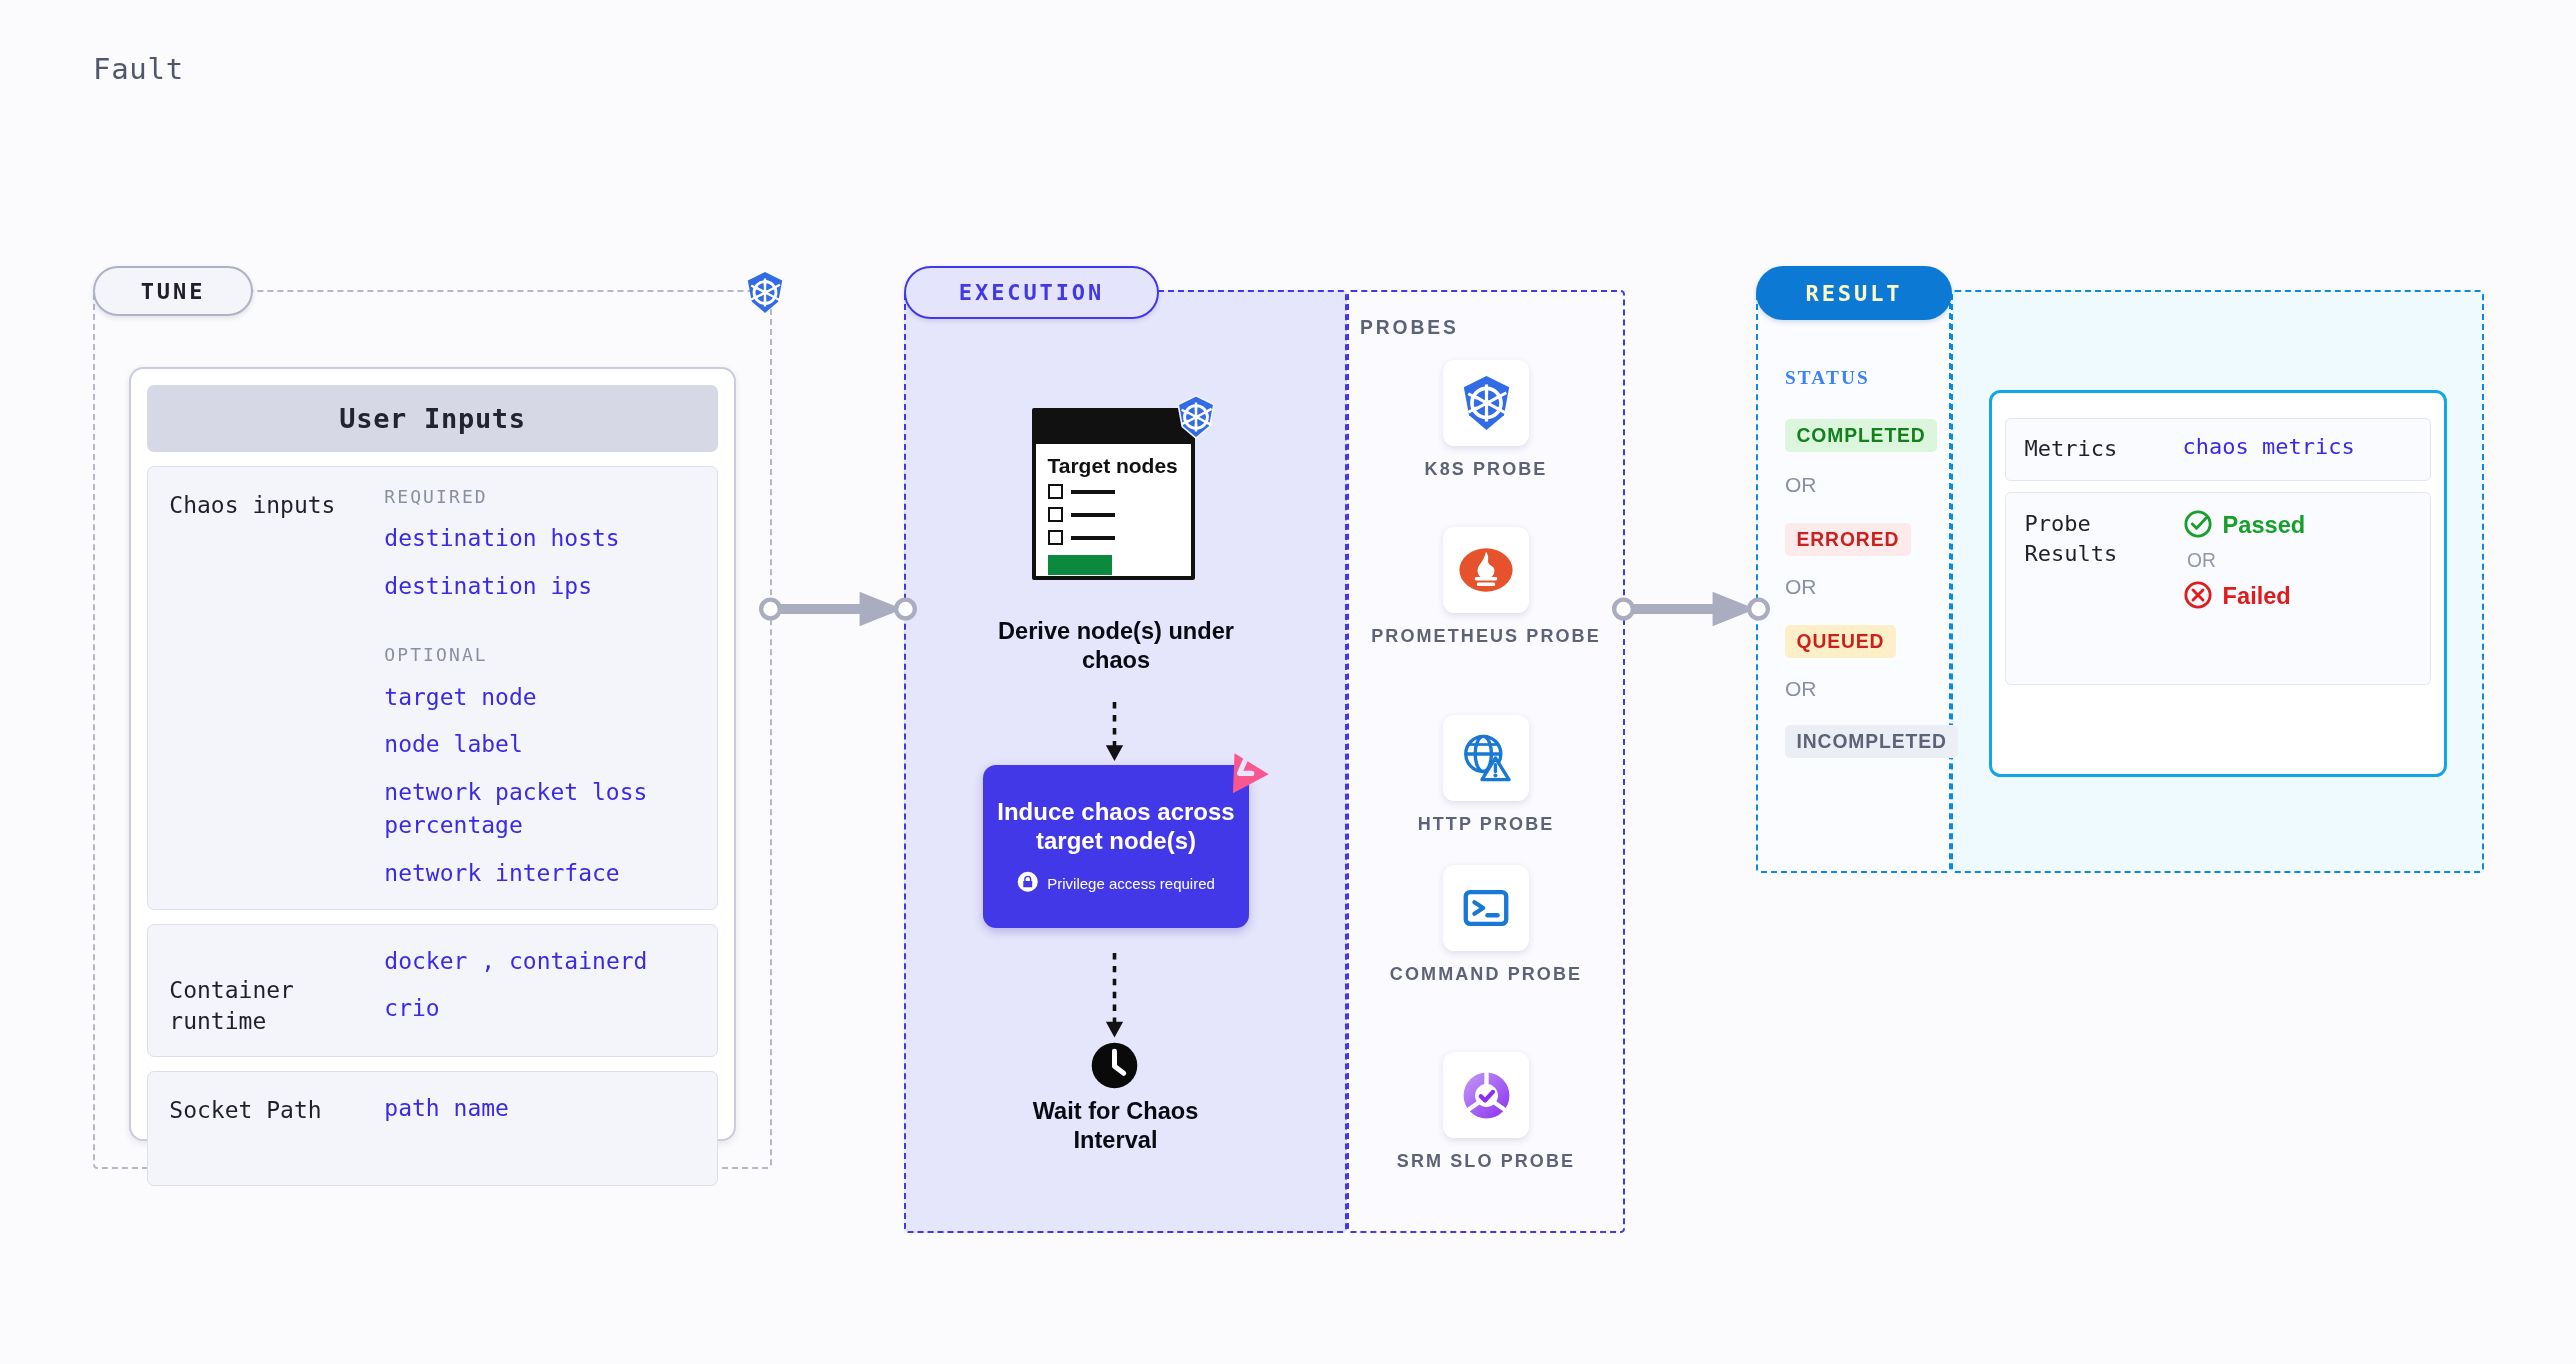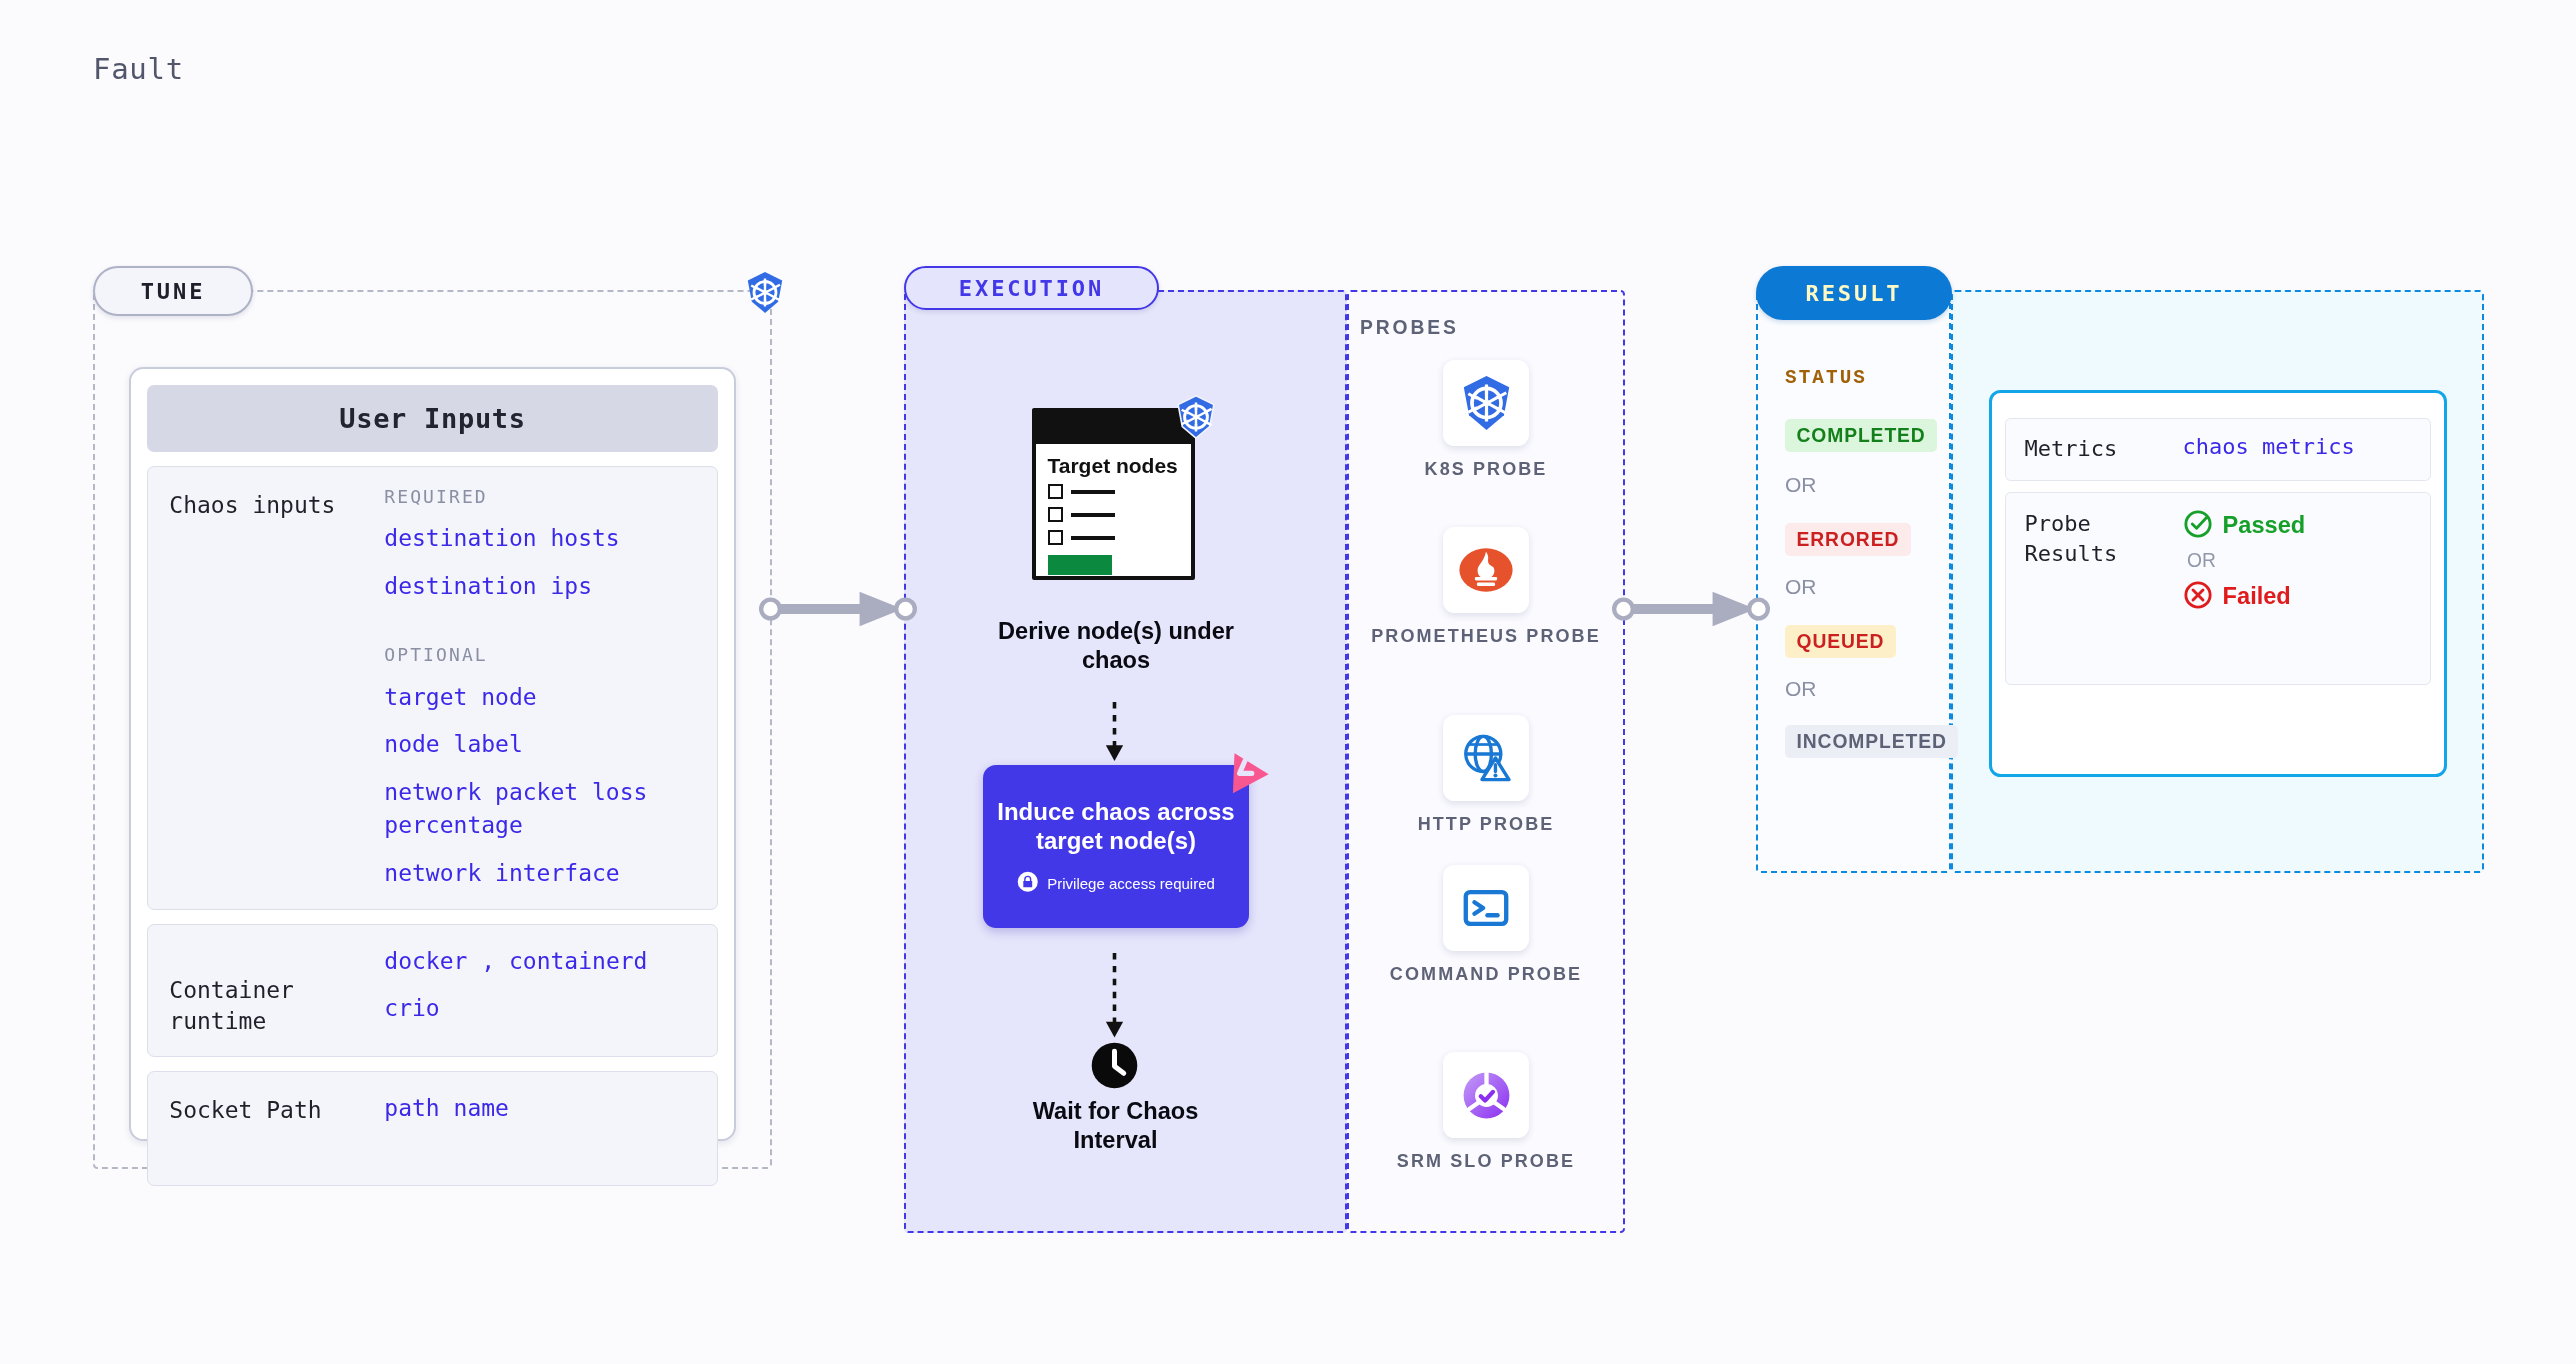--- a/index.html
+++ b/index.html
@@ -34,21 +34,21 @@
     position: absolute; display: flex; align-items: center; justify-content: center;
     border-radius: 716px; font-family: "DejaVu Sans Mono", monospace;
     font-weight: 700; letter-spacing: 2.9px; z-index: 20;
   }
   .pill-tune {
     left: 93px; top: 266px; width: 160px; height: 50px;
     background: #f4f5fa; border: 2.1px solid #aeb2c6; color: #1e1f2b;
     font-size: 22px; box-shadow: 0 2.1px 5px rgba(40,40,80,.13);
   }
   .pill-exec {
-    left: 904px; top: 266px; width: 255px; height: 44px;
+    left: 904px; top: 266px; width: 255px; height: 53px;
     background: #e4e4fd; border: 2.1px solid #4338e8; color: #4338e8;
     font-size: 22px; box-shadow: 0 2.1px 5px rgba(40,40,120,.13);
   }
   .pill-result {
     left: 1756px; top: 266px; width: 196px; height: 54px;
     background: #0c7ad4; border: none; color: #fef9c3;
     font-size: 22px; box-shadow: 0 2.1px 5px rgba(10,80,150,.2);
   }
 
   
@@ -178,22 +178,22 @@
   }
   .probe-lbl {
     margin-top: 11.5px; text-align: center; font-size: 18px; font-weight: 700;
     color: #5d6276; letter-spacing: 2.1px; line-height: 1.3;
     font-family: "Liberation Sans", sans-serif;
   }
 
   
   .status-hdr {
     position: absolute; left: 1785px; top: 367px;
-    font-size: 19.3px; font-weight: 700; color: #a16207; letter-spacing: 2.1px;
-    font-family: Liberation Mono, monospace;
+    font-size: 19.3px; font-weight: 700; color: #3b82f6; letter-spacing: 2.1px;
+    font-family: Liberation Serif, serif;
   }
   .badge {
     position: absolute; display: inline-flex; align-items: center; justify-content: center;
     border-radius: 5px; font-weight: 700; font-size: 19.3px; letter-spacing: 0.9px;
     font-family: "Liberation Sans", sans-serif; padding: 0 11.5px; height: 33px;
   }
   .b-completed { left: 1785px; top: 419px; background: #dcf5dd; color: #14801c; }
   .b-errored   { left: 1785px; top: 523px; background: #fdeaea; color: #cc2020; }
   .b-queued    { left: 1785px; top: 625px; background: #fdf0c8; color: #cc2020; }
   .b-incompleted { left: 1785px; top: 725px; background: #eceef6; color: #5d6276; }

